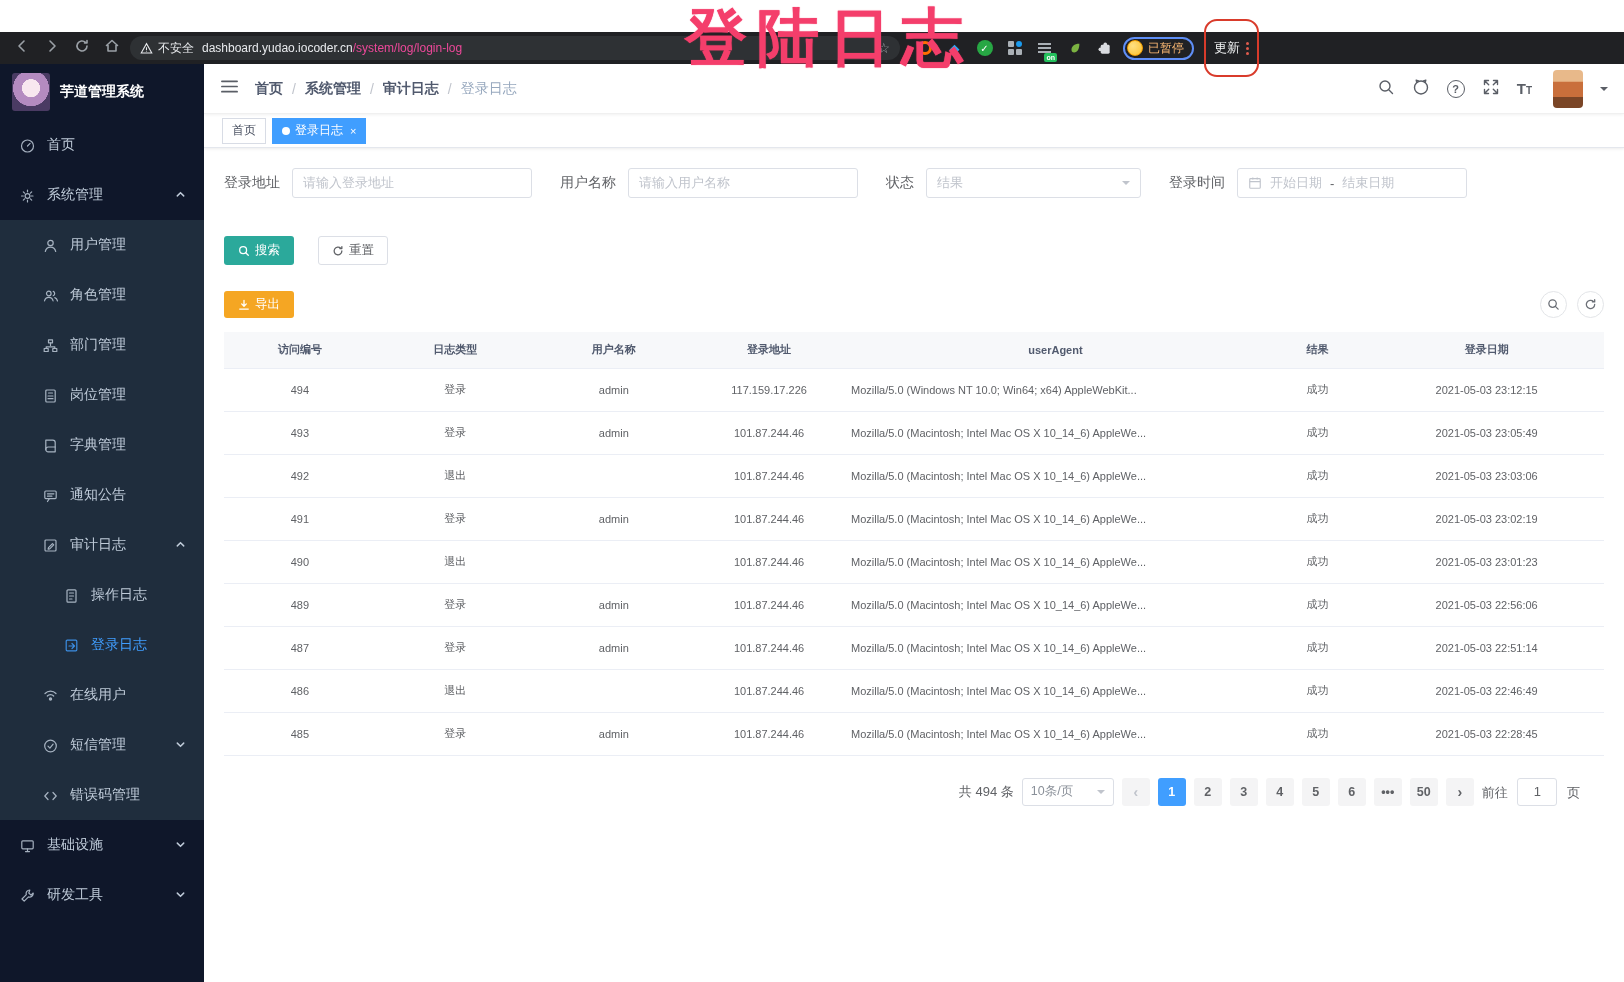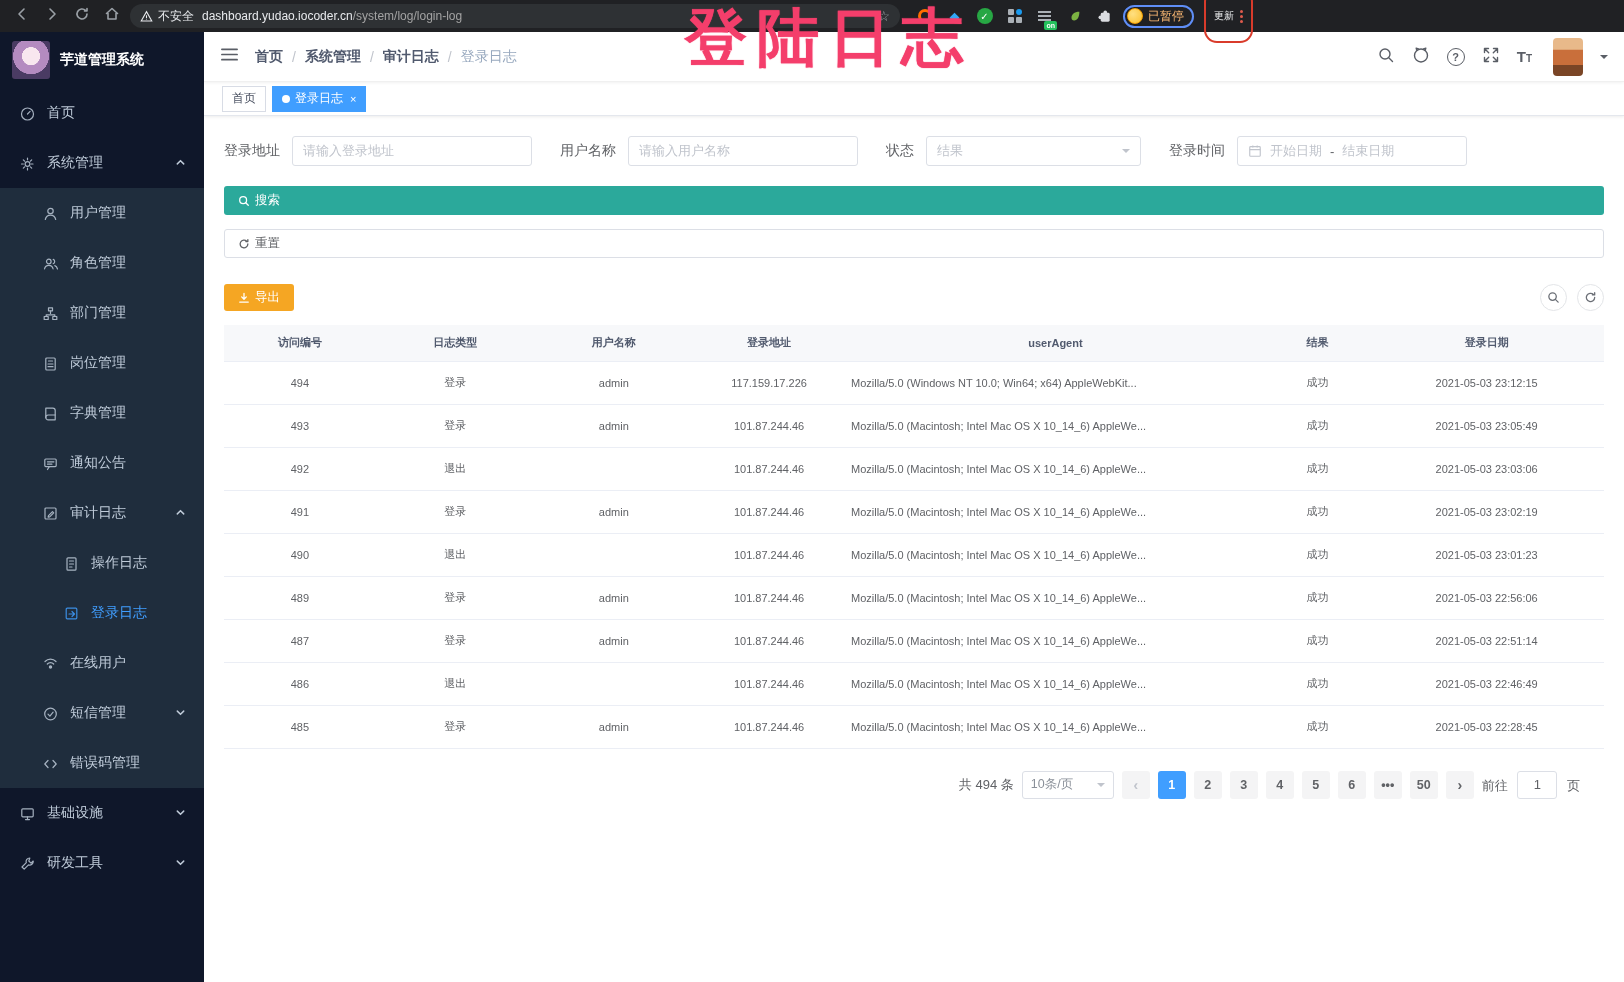--- a/index.html
+++ b/index.html
@@ -1,43 +1,43 @@
 <!DOCTYPE html>
 <html><head>
 <meta charset="utf-8">
 <style>
   * { margin:0; padding:0; box-sizing:border-box; }
   html,body { width:1624px; height:982px; overflow:hidden; font-family:"Liberation Sans","DejaVu Sans",sans-serif; background:#fff; }
 
   
-  .browser-bar { height:32px; background:#202124; display:flex; align-items:center; padding:0 8px; gap:10px; position:relative; z-index:5; }
+  .browser-bar { height:32px; background:#202124; display:flex; align-items:center; padding:0 8px; gap:10px; position:relative; z-index:5;margin-top:32px; }
   .bnav { color:#9aa0a6; display:flex; align-items:center; gap:14px; padding-left:6px; }
   .bnav svg { width:16px; height:16px; fill:none; stroke:#9aa0a6; stroke-width:1.6; stroke-linecap:round; stroke-linejoin:round; }
   .omnibox { flex:0 0 770px; height:24px; background:#2e3134; border-radius:12px; display:flex; align-items:center; padding:0 10px; gap:8px; color:#e8eaed; font-size:12px; }
   .warn { display:flex; align-items:center; gap:5px; color:#e8eaed; }
   .warn svg { width:13px; height:13px; }
   .url { color:#e8eaed; white-space:nowrap; overflow:hidden; flex:1; }
-  .url .path { color:#a3a3a3; }
+  .url .path { color:#ec4899; }
   .star { margin-left:auto; color:#9aa0a6; font-size:14px; }
   .ext-row { display:flex; align-items:center; gap:13px; margin-left:6px; }
   .ext { width:17px; height:17px; display:flex; align-items:center; justify-content:center; position:relative; }
   .ext-orange { width:14px; height:14px; border:3.5px solid #ff6d00; border-radius:50%; }
   .ext-gem { color:#2fa8f8; font-size:13px; }
   .ext-green { width:16px; height:16px; background:#27a744; border-radius:50%; color:#fff; font-size:10px; display:flex; align-items:center; justify-content:center; font-weight:bold; }
   .ext-grid { display:grid; grid-template-columns:6px 6px; grid-gap:2px; }
   .ext-grid i { width:6px; height:6px; background:#aab0b6; border-radius:1px; }
   .ext-grid i.dot { background:#1a9bf0; border-radius:50%; }
   .ext-list { display:flex; flex-direction:column; gap:2px; }
   .ext-list i { width:13px; height:2px; background:#aab0b6; }
   .on-badge { position:absolute; right:-4px; bottom:-5px; background:#23c05c; color:#fff; font-size:7px; font-weight:bold; padding:0 2px; border-radius:2px; line-height:9px; }
   .ext-leaf svg { width:14px; height:14px; fill:#7cb342; stroke:none; }
   .ext-puzzle svg { width:15px; height:15px; fill:#dadce0; stroke:none; }
   .paused-chip { display:flex; align-items:center; gap:5px; border:2px solid #5f8ef7; border-radius:12px; padding:1px 8px 1px 2px; color:#fdba74; font-size:12px; }
   .emoji-face { width:16px; height:16px; border-radius:50%; background:radial-gradient(circle at 35% 35%, #ffe082, #fbc02d); border:1px solid #f59f00; }
-  .update-chip { display:flex; align-items:center; gap:6px; border:2px solid #d93b2b; border-radius:13px; padding:18px 8px; color:#f1f3f4; font-size:10px; }
+  .update-chip { display:flex; align-items:center; gap:6px; border:2px solid #d93b2b; border-radius:13px; padding:18px 8px; color:#f1f3f4; font-size:13px; }
   .vdots { color:#e05b4d; font-weight:bold; letter-spacing:0; font-size:12px; line-height:4px; display:flex; flex-direction:column; gap:2px; }
   .vdots i { width:3px; height:3px; background:#e05b4d; border-radius:50%; }
 
   
   .overlay-text { position:absolute; left:685px; top:0px; font-size:62px; font-weight:800; color:#f43e6b; letter-spacing:10px; z-index:50; line-height:76px; text-shadow:0 0 1px #f43e6b; }
 
   
   .app { display:flex; height:950px; position:relative; }
   .sidebar { width:204px; background:#0f172a; height:100%; flex-shrink:0; overflow:hidden; }
   .logo-row { height:56px; display:flex; align-items:center; gap:10px; padding:0 12px; }
@@ -79,21 +79,21 @@
   .content { padding:20px; }
   .filter-row { display:flex; align-items:center; flex-wrap:wrap; }
   .f-label { font-size:14px; color:#606266; margin-right:12px; white-space:nowrap; }
   .f-input { height:30px; border:1px solid #dcdfe6; border-radius:3px; display:flex; align-items:center; padding:0 10px; font-size:13px; color:#c0c4cc; background:#fff; }
   .w240 { width:240px;text-align:right; } .w230 { width:230px; } .w215 { width:215px; }
   .gap-lg { margin-right:28px; }
   .sel-chev { margin-left:auto; width:0; height:0; border:4px solid transparent; border-top-color:#c0c4cc; margin-top:4px; }
   .date-box { gap:8px; }
   .date-box svg { width:14px; height:14px; fill:none; stroke:#c0c4cc; stroke-width:1.3; }
   .date-box .sepd { color:#606266; }
-  .btn-row { margin-top:20px; display:flex; gap:14px;flex-direction:column; }
+  .btn-row { margin-top:38px; display:flex; gap:24px; }
   .btn { height:29px; display:inline-flex; align-items:center; gap:5px; padding:0 13px; font-size:12.5px; border-radius:3px; cursor:pointer; border:1px solid transparent; }
   .btn svg { width:12px; height:12px; fill:none; stroke:currentColor; stroke-width:1.5; stroke-linecap:round; stroke-linejoin:round; }
   .btn-search { background:#2ba99b; color:#fff; }
   .btn-reset { background:#fff; color:#606266; border-color:#dcdfe6; }
   .btn-export { background:#f5a623; color:#fff; height:27px; margin-top:26px; }
   .toolbar-right { margin-left:auto; margin-top:26px; display:flex; gap:10px; }
   .mini-btn { width:27px; height:27px; border-radius:50%; border:1px solid #e3e5e8; display:flex; align-items:center; justify-content:center; color:#6b6f76; background:#fff; cursor:pointer; }
   .mini-btn svg { width:13px; height:13px; fill:none; stroke:currentColor; stroke-width:1.4; stroke-linecap:round; stroke-linejoin:round; }
   .row-flex { display:flex; }
 

